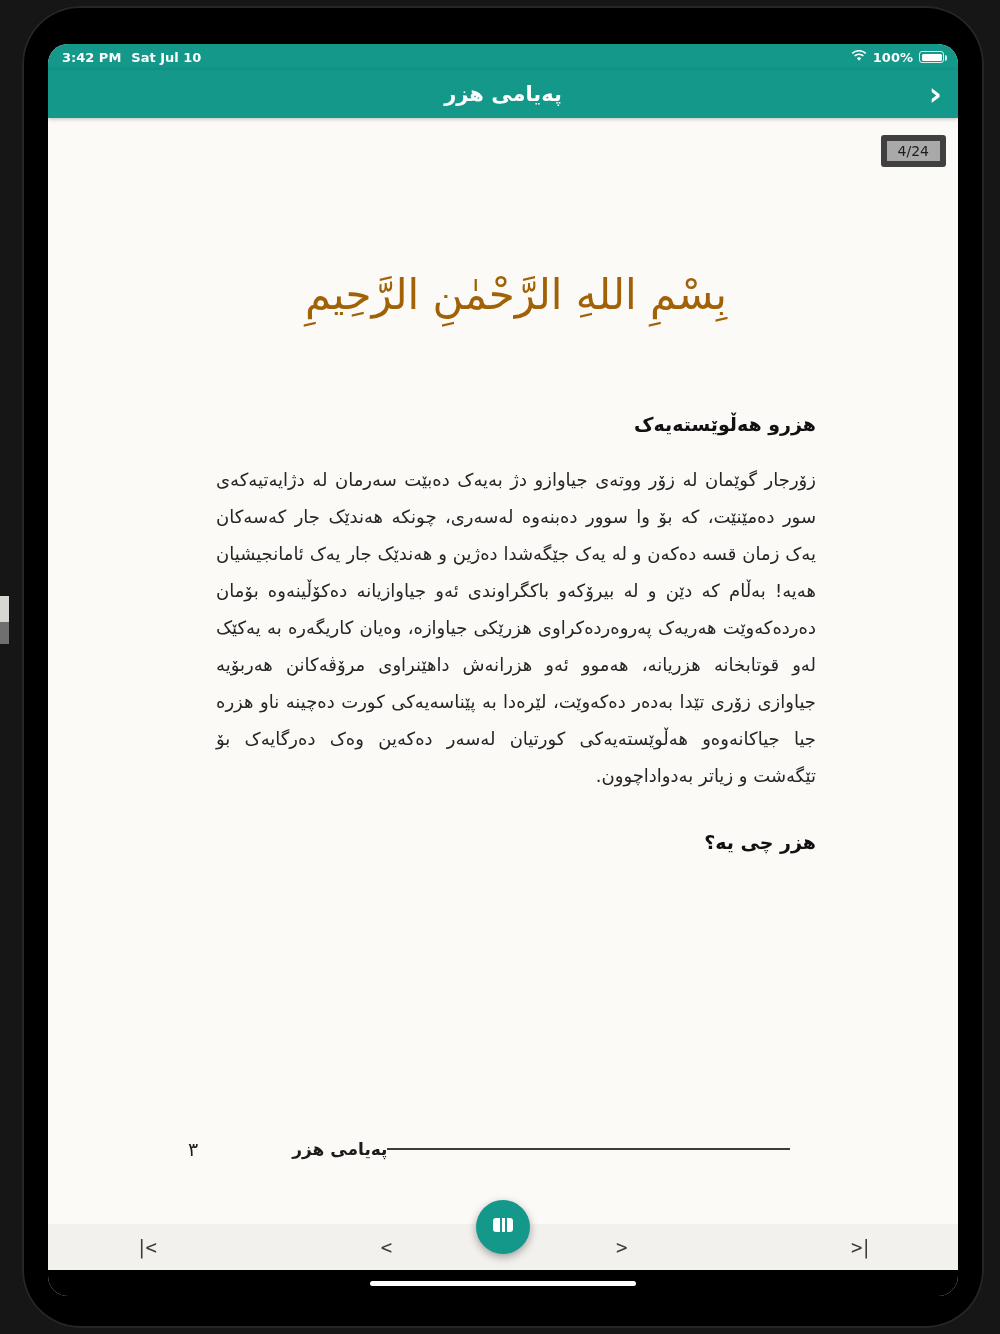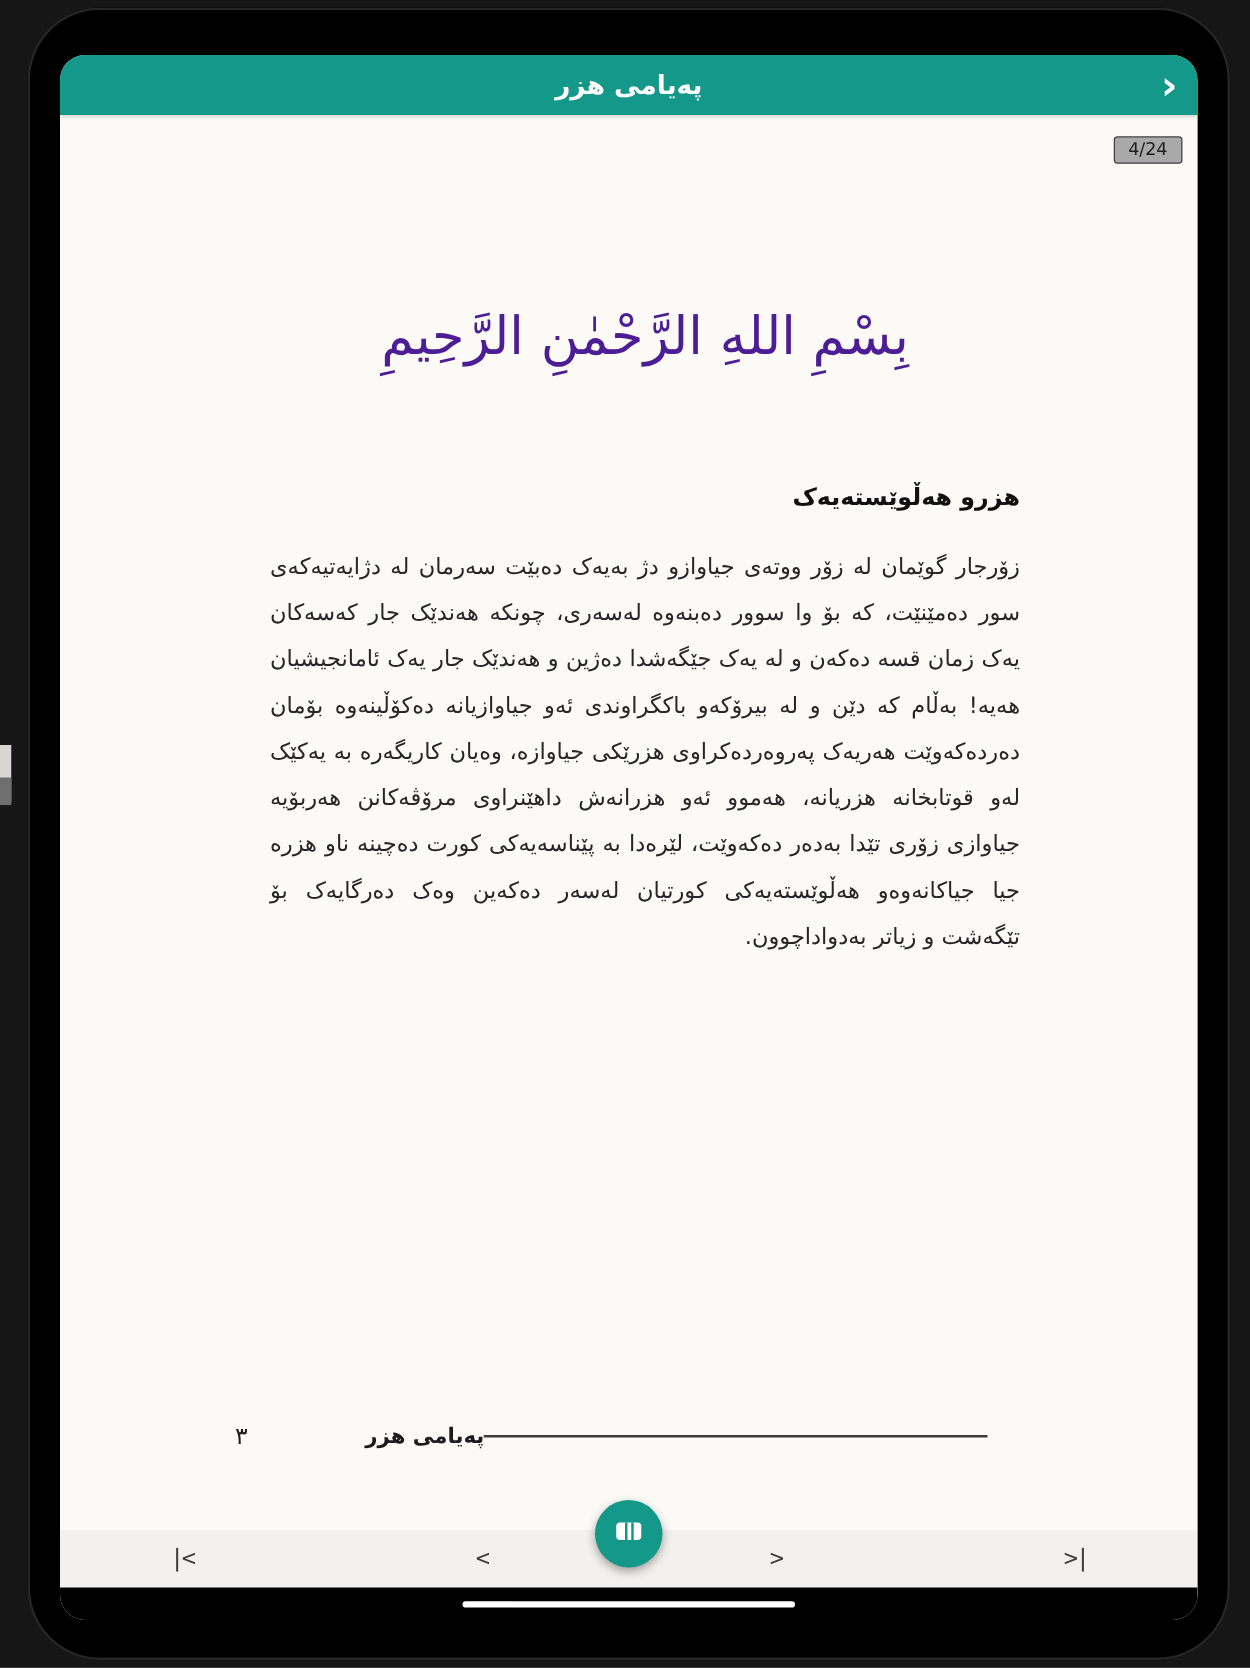--- a/index.html
+++ b/index.html
@@ -34,24 +34,24 @@
   .appbar { height:48px; background:#14988a; flex:0 0 auto; position:relative;
             display:flex; align-items:center; justify-content:center;
             box-shadow:0 1px 4px rgba(0,0,0,.25); z-index:3; }
   .appbar-title { color:#fff; font-size:21px; font-weight:bold; direction:rtl; }
   .back-chevron { position:absolute; right:16px; top:2px; color:#fff; font-size:32px;
                   line-height:44px; cursor:pointer; font-weight:bold; }
 
   
   .content { flex:1 1 auto; position:relative; background:#fbfaf7; overflow:hidden; }
   .page-chip { position:absolute; top:17px; right:12px; background:#a9a9a9;
-               border:1px solid #404040; color:#1d1d1d; font-size:14px;
+               border:6px solid #404040; color:#1d1d1d; font-size:14px;
                padding:2px 11px; border-radius:3px; z-index:2;text-align:center; }
   .page-body { direction:rtl; padding:0 142px 0 168px; color:#262626; }
-  .bismillah { text-align:center; font-size:42px; line-height:1.4; color:#4c1d95;
+  .bismillah { text-align:center; font-size:42px; line-height:1.4; color:#a16207;
                margin:148px 0 88px; direction:rtl; }
   .section-h { font-size:19px; font-weight:bold; color:#111; text-align:right;
                margin:0 0 26px; }
   .body-text { font-size:18px; line-height:2.06; text-align:justify; }
   .section-h.second { margin-top:36px; }
 
   .page-footer { position:absolute; bottom:64px; right:168px; left:140px;
                  display:flex; direction:rtl; align-items:center; }
   .footer-line { flex:1 1 auto; height:2px; background:#3c3c3c; }
   .footer-title { font-size:17px; font-weight:bold; color:#1c1c1c;
@@ -79,33 +79,54 @@
 <body>
 
 <div class="stage">
 
   <div class="bg-artifact"></div>
   <div class="bg-artifact2"></div>
 
   <div class="device">
     <div class="screen">
 
+      <div class="statusbar">
+        <div class="status-left">
+          <span>3:42 PM</span>
+          <span>Sat Jul 10</span>
+        </div>
+        <div class="status-right">
+          <span>
+            <svg width="16" height="12" viewBox="0 0 16 12">
+              <path d="M8 10.8 L10.2 8.2 A3.6 3.6 0 0 0 5.8 8.2 Z" fill="#fff"></path>
+              <path d="M3.6 5.9 A6.5 6.5 0 0 1 12.4 5.9" stroke="#fff" stroke-width="1.6" fill="none"></path>
+              <path d="M1.2 3.4 A10 10 0 0 1 14.8 3.4" stroke="#fff" stroke-width="1.6" fill="none"></path>
+            </svg>
+          </span>
+          <span>100%</span>
+          <span class="battery">
+            <span class="battery-fill"></span>
+            <span class="battery-nub"></span>
+          </span>
+        </div>
+      </div>
 
       <div class="appbar">
         <div class="appbar-title">پەیامی هزر</div>
         <div class="back-chevron">›</div>
       </div>
 
       <div class="content">
         <div class="page-chip">4/24</div>
 
         <div class="page-body">
           <div class="bismillah">بِسْمِ اللهِ الرَّحْمٰنِ الرَّحِيمِ</div>
           <div class="section-h">هزرو هەڵوێستەیەک</div>
           <p class="body-text">زۆرجار گوێمان لە زۆر ووتەی جیاوازو دژ بەیەک دەبێت سەرمان لە دژایەتیەکەی سور دەمێنێت، کە بۆ وا سوور دەبنەوە لەسەری، چونکە هەندێک جار کەسەکان یەک زمان قسە دەکەن و لە یەک جێگەشدا دەژین و هەندێک جار یەک ئامانجیشیان هەیە! بەڵام کە دێن و لە بیرۆکەو باکگراوندی ئەو جیاوازیانە دەکۆڵینەوە بۆمان دەردەکەوێت هەریەک پەروەردەکراوی هزرێکی جیاوازە، وەیان کاریگەرە بە یەکێک لەو قوتابخانە هزریانە، هەموو ئەو هزرانەش داهێنراوی مرۆڤەکانن هەربۆیە جیاوازی زۆری تێدا بەدەر دەکەوێت، لێرەدا بە پێناسەیەکی کورت دەچینە ناو هزرە جیا جیاکانەوەو هەڵوێستەیەکی کورتیان لەسەر دەکەین وەک دەرگایەک بۆ تێگەشت و زیاتر بەدواداچوون.</p>
+          <div class="section-h second">هزر چی یە؟</div>
         </div>
 
         <div class="page-footer">
           <div class="footer-line"></div>
           <div class="footer-title">پەیامی هزر</div>
           <div class="footer-num">٣</div>
         </div>
       </div>
 
       <div class="toolbar">

